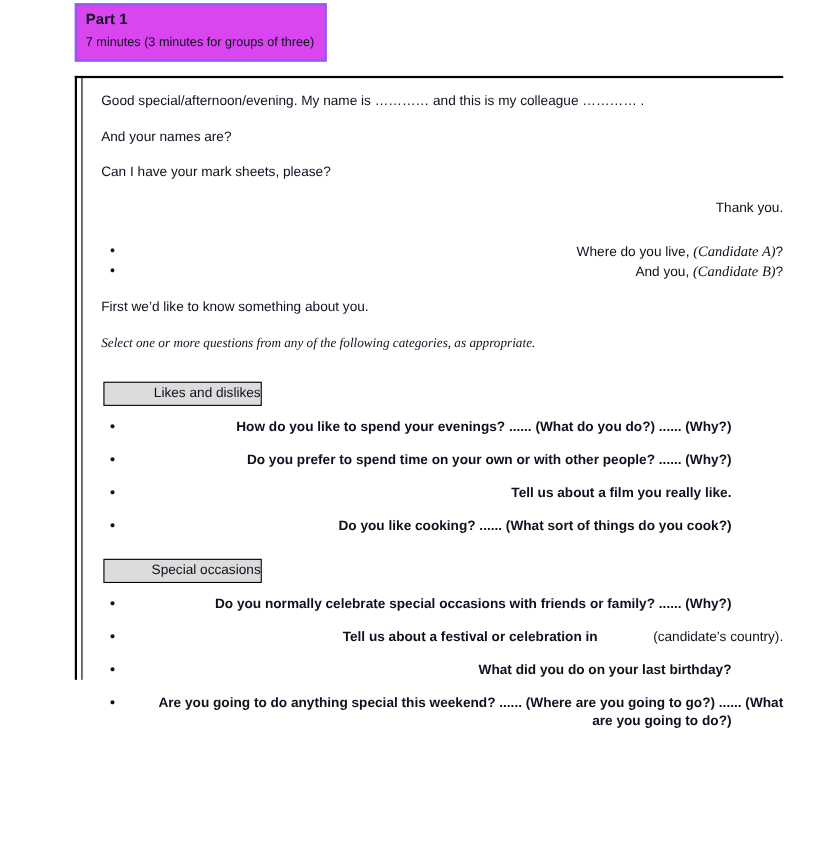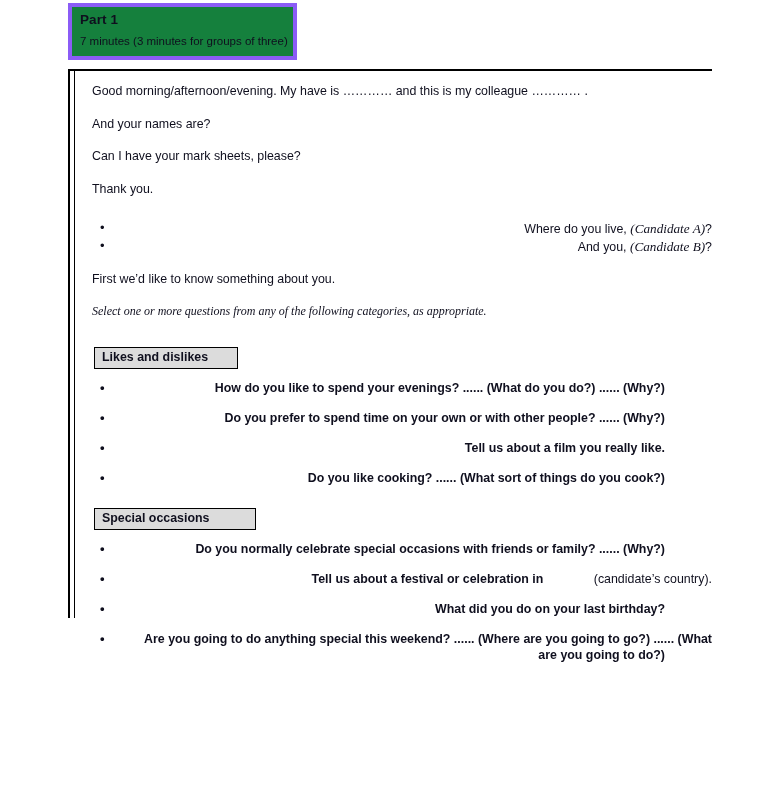--- a/index.html
+++ b/index.html
@@ -15,22 +15,22 @@
     color: #0f0f1e;
     overflow: hidden;
   }
 
   
   #part-header-box {
     position: absolute;
     left: 68px;
     top: 3px;
     width: 229px;
-    border: 4px solid #8b5cf6;
-    background: #15803d;
+    border: 2px solid #8b5cf6;
+    background: #d946ef;
     box-sizing: border-box;
   }
   #part-header-title {
     font-size: 13.5px;
     font-weight: bold;
     letter-spacing: 0.1px;
     padding: 6px 0 5px 8px;
     line-height: 1.1;
   }
   #part-header-sub {
@@ -131,56 +131,57 @@
   }
   ul.q-bullets > li:last-child { margin-bottom: 0; }
   .regular-weight { font-weight: normal; margin-left: 47px; }
 
   
   .category-label {
     display: inline-block;
     border: 1px solid #000000;
     background: #dcdcdc;
     font-size: 12.4px;
-    font-weight: bold;
+    font-weight: normal;
     padding: 2px 0 3px 7px;
     box-sizing: border-box;
     line-height: 1.18;
+    text-align: right;
   }
   #cat-box-1 {
     width: 144px;
     margin: 0 0 12px 2px;
   }
   #cat-box-2 {
-    width: 162px;
+    width: 144px;
     margin: 22px 0 12px 2px;
   }
   .cat-wrap { display: block; }
 </style>
 </head>
 <body>
 
 <div id="part-header-box">
   <div id="part-header-title">Part 1</div>
   <div id="part-header-sub">7 minutes (3 minutes for groups of three)</div>
 </div>
 
 <div id="frame-top-rule"></div>
 <div id="frame-left-rule-outer"></div>
 <div id="frame-left-rule-inner"></div>
 
 <div id="content">
 
-  <p class="para"><span>Good morning/afternoon/evening.  My have is </span><span>…………</span><span> and this is my colleague </span><span>…………</span><span> .</span></p>
+  <p class="para"><span>Good special/afternoon/evening.  My name is </span><span>…………</span><span> and this is my colleague </span><span>…………</span><span> .</span></p>
 
   <p class="para">And your names are?</p>
 
   <p class="para">Can I have your mark sheets, please?</p>
 
-  <p class="para" style="margin-bottom:24px;">Thank you.</p>
+  <p class="para" style="margin-bottom:24px;text-align:right;">Thank you.</p>
 
   <ul class="bullets" id="intro-bullets">
     <li><span>Where do you live, </span><span class="italic-serif">(Candidate A)</span><span>?</span></li>
     <li><span>And you, </span><span class="italic-serif">(Candidate B)</span><span>?</span></li>
   </ul>
 
   <p class="para" style="">First we’d like to know something about you.</p>
 
   <p class="note-line">Select one or more questions from any of the following categories, as appropriate.</p>
 

